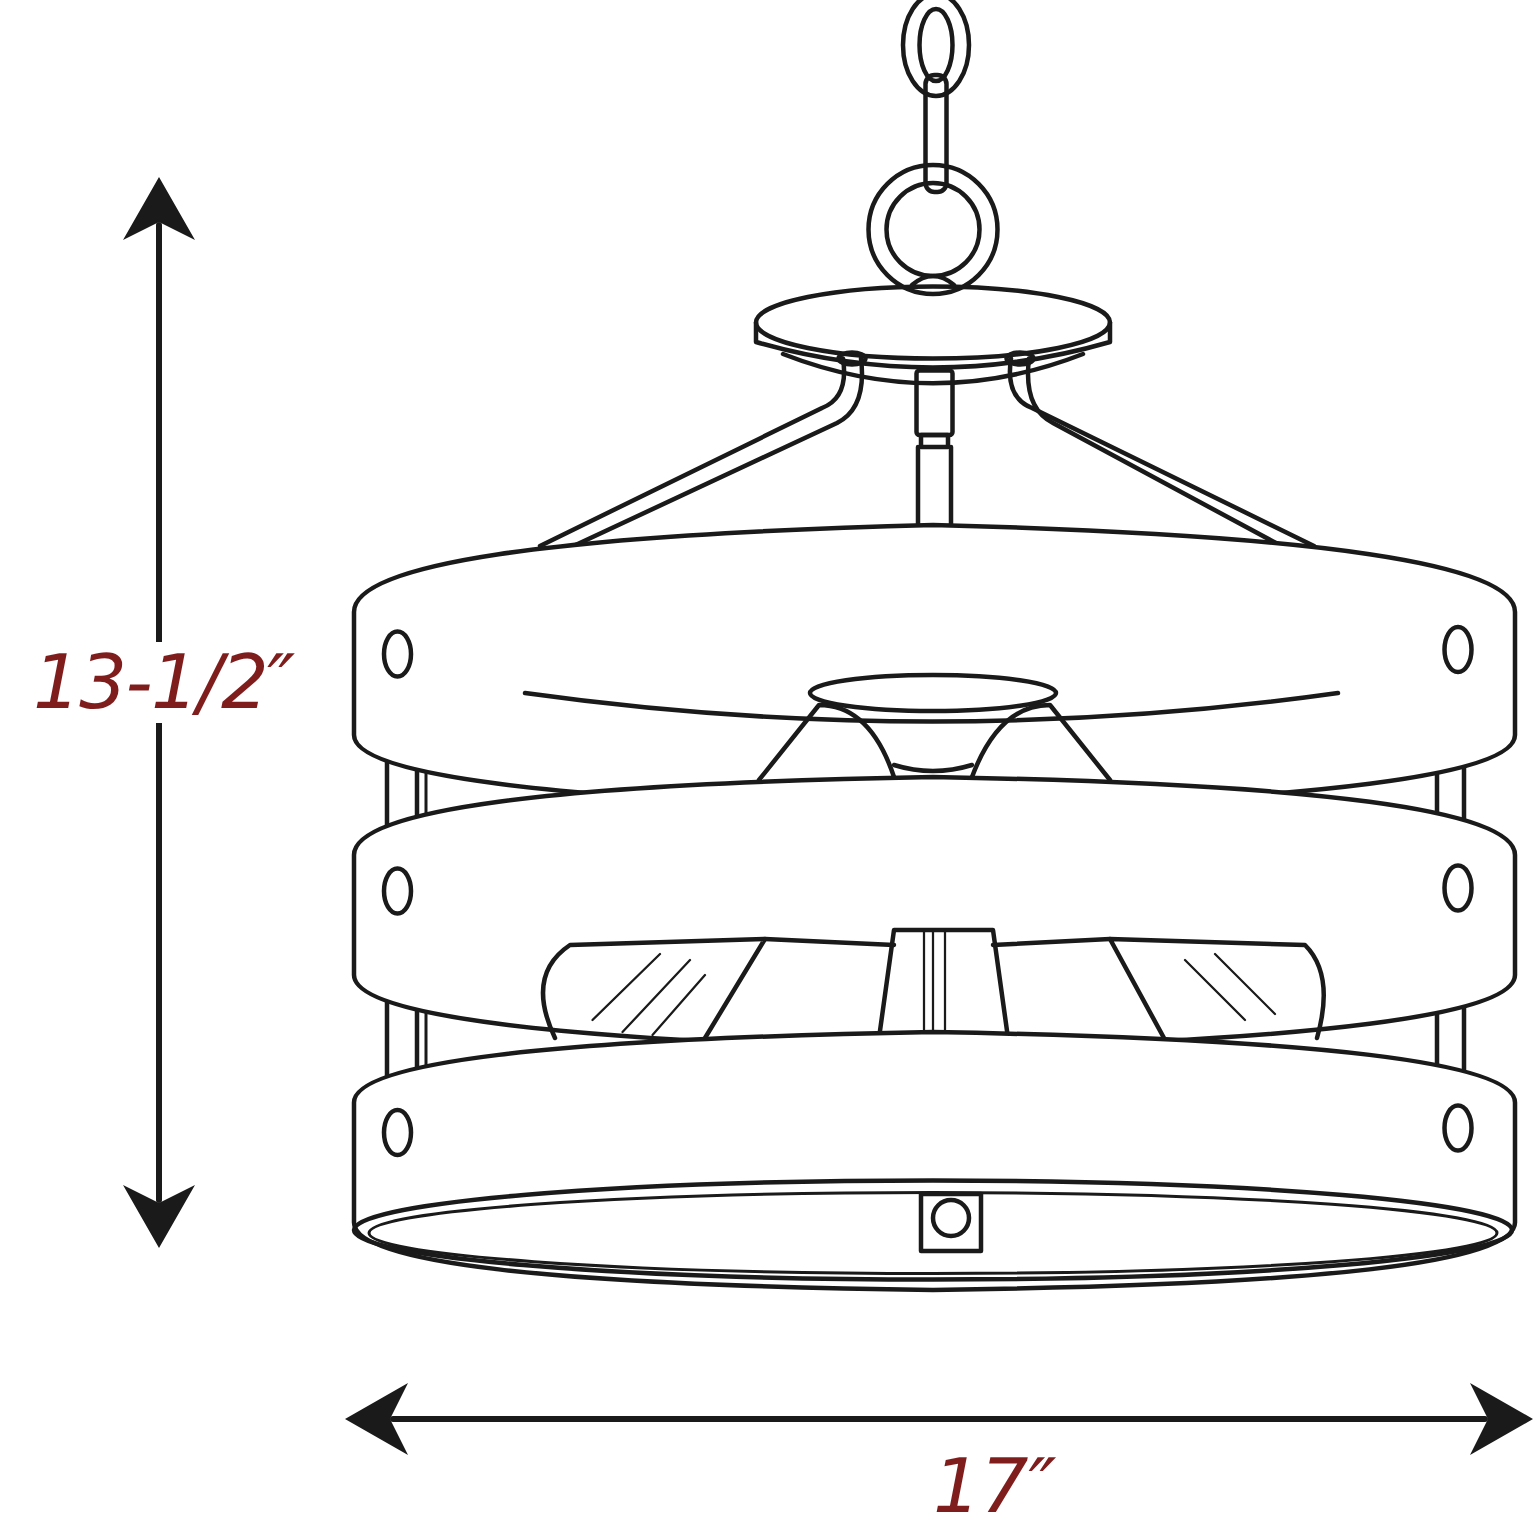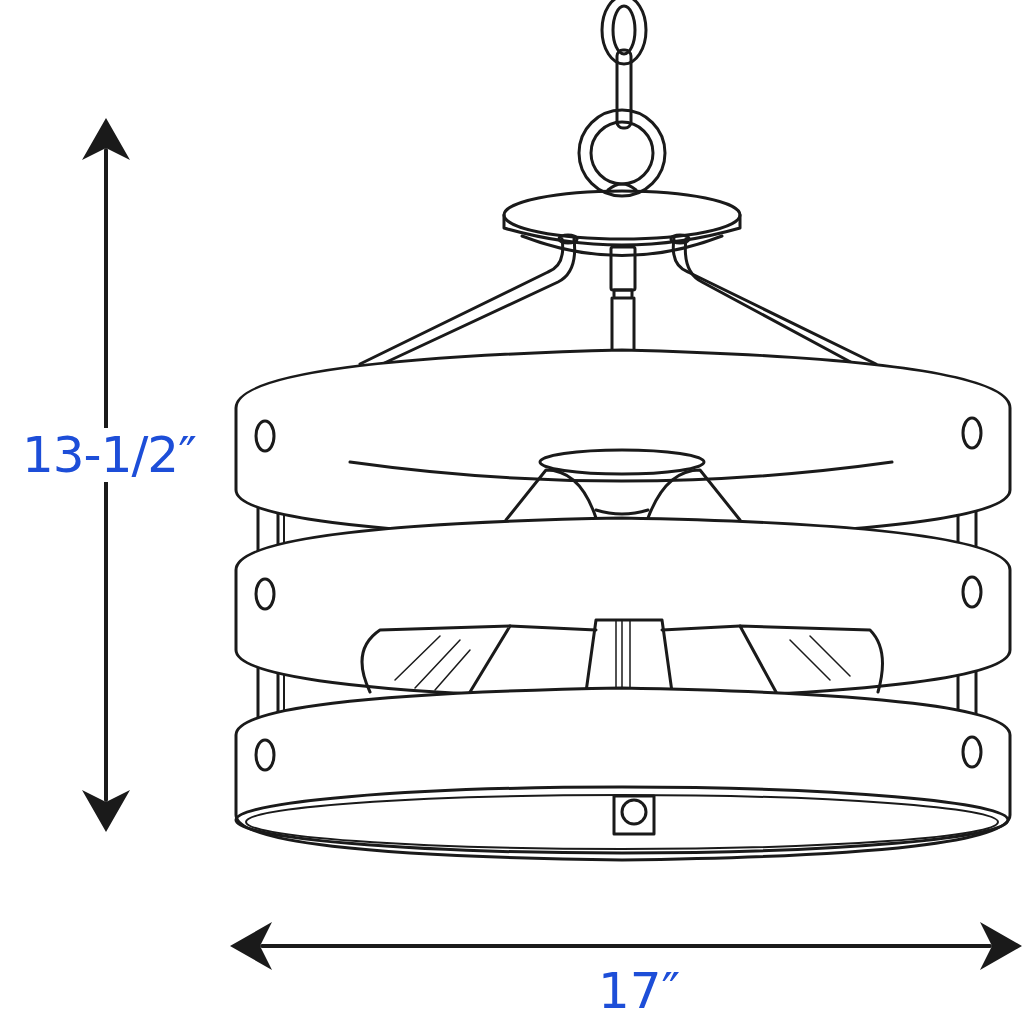--- a/index.html
+++ b/index.html
@@ -1,20 +1,20 @@
 <!DOCTYPE html>
 <html><head>
 <meta charset="utf-8">
 <style>
   html, body { margin:0; padding:0; background:#ffffff; }
   body { width:1024px; height:1024px; position:relative; overflow:hidden; font-family:"DejaVu Sans", sans-serif; }
   #drawing { position:absolute; left:0; top:0; width:1024px; height:1024px; }
-  .dim-label { position:absolute; color:#1d4ed8; font-family:"DejaVu Sans", sans-serif; font-weight:normal; background:#fff; line-height:1; }
+  .dim-label { position:absolute; color:#7f1d1d; font-family:"DejaVu Sans", sans-serif; font-weight:normal; background:#fff; line-height:1;font-style:italic; }
   #height-label { left:22px; top:428px; font-size:50px; letter-spacing:-1px; padding:2px 0; }
-  #width-label { left:598px; top:966px; font-size:50px; }
+  #width-label { left:622px; top:966px; font-size:50px; }
 </style>
 </head>
 <body>
 
 <svg id="drawing" viewBox="0 0 1024 1024" xmlns="http://www.w3.org/2000/svg" fill="none" stroke="#1a1a1a" stroke-width="3" stroke-linecap="round" stroke-linejoin="round">
 
   <g>
     <line x1="106" y1="150" x2="106" y2="800" stroke-width="4"></line>
     <polygon points="106,118 82,160 106,148 130,160" fill="#1a1a1a" stroke="none"></polygon>
     <polygon points="106,832 82,790 106,802 130,790" fill="#1a1a1a" stroke="none"></polygon>

